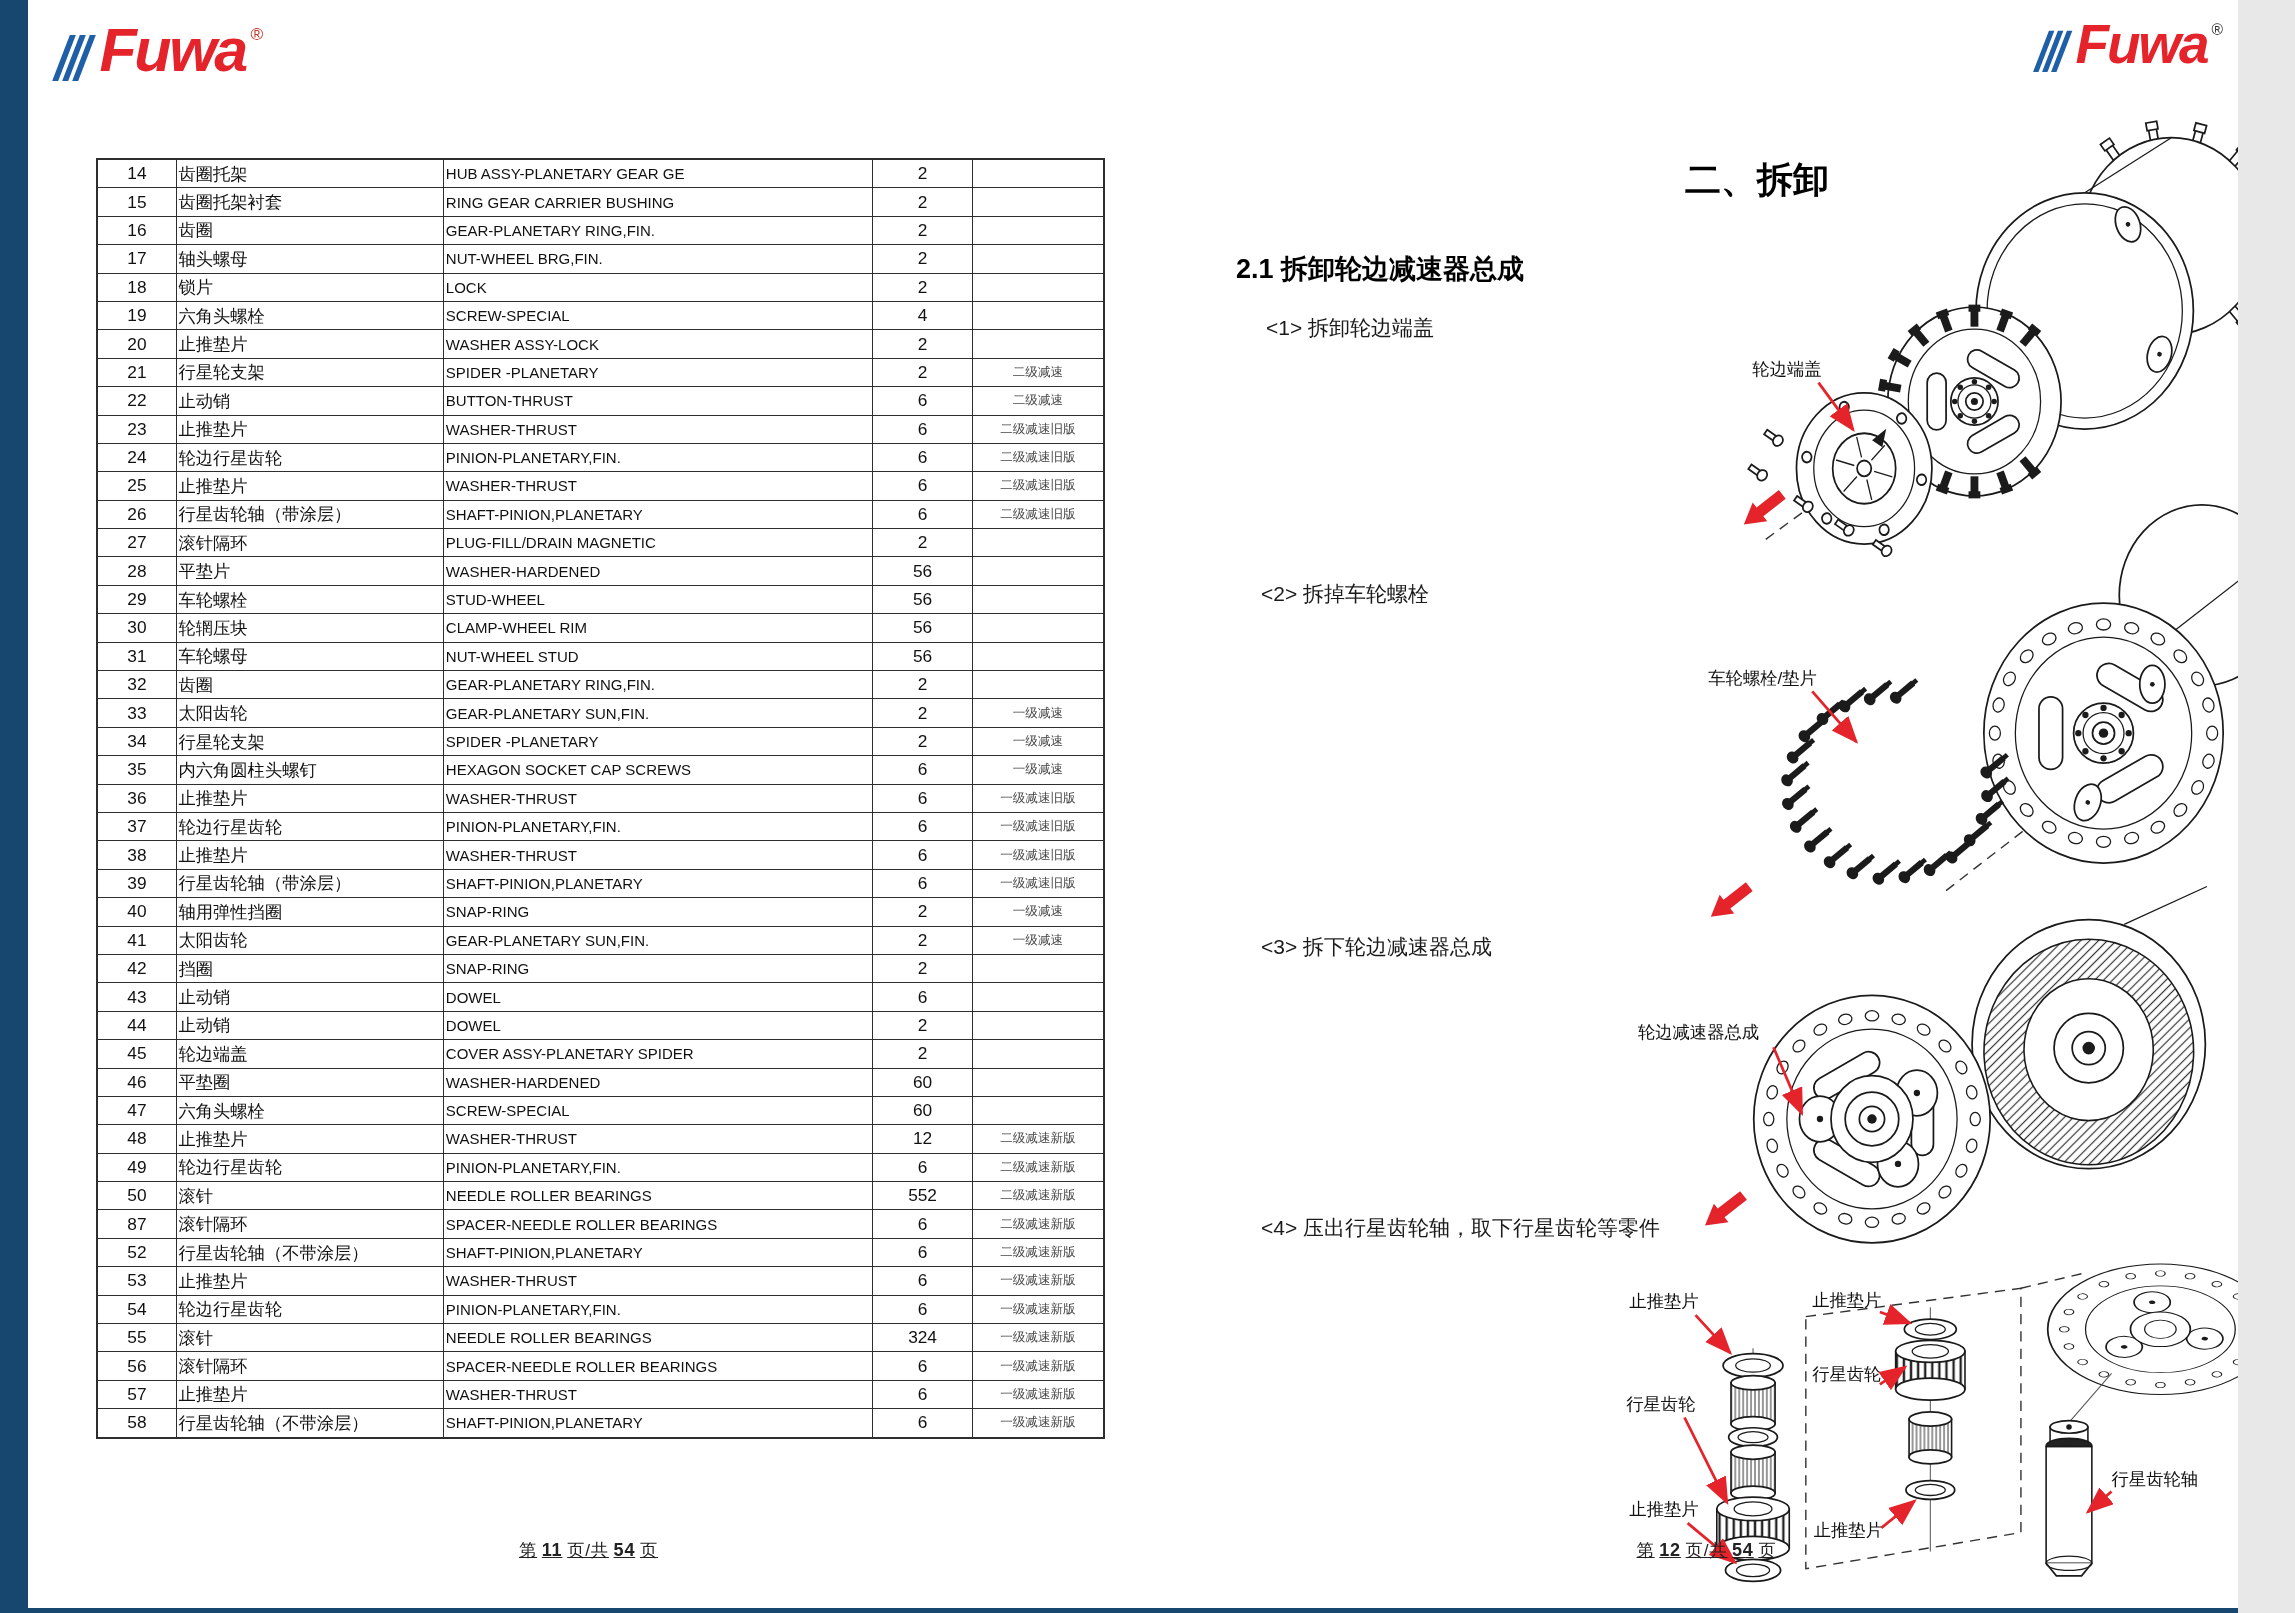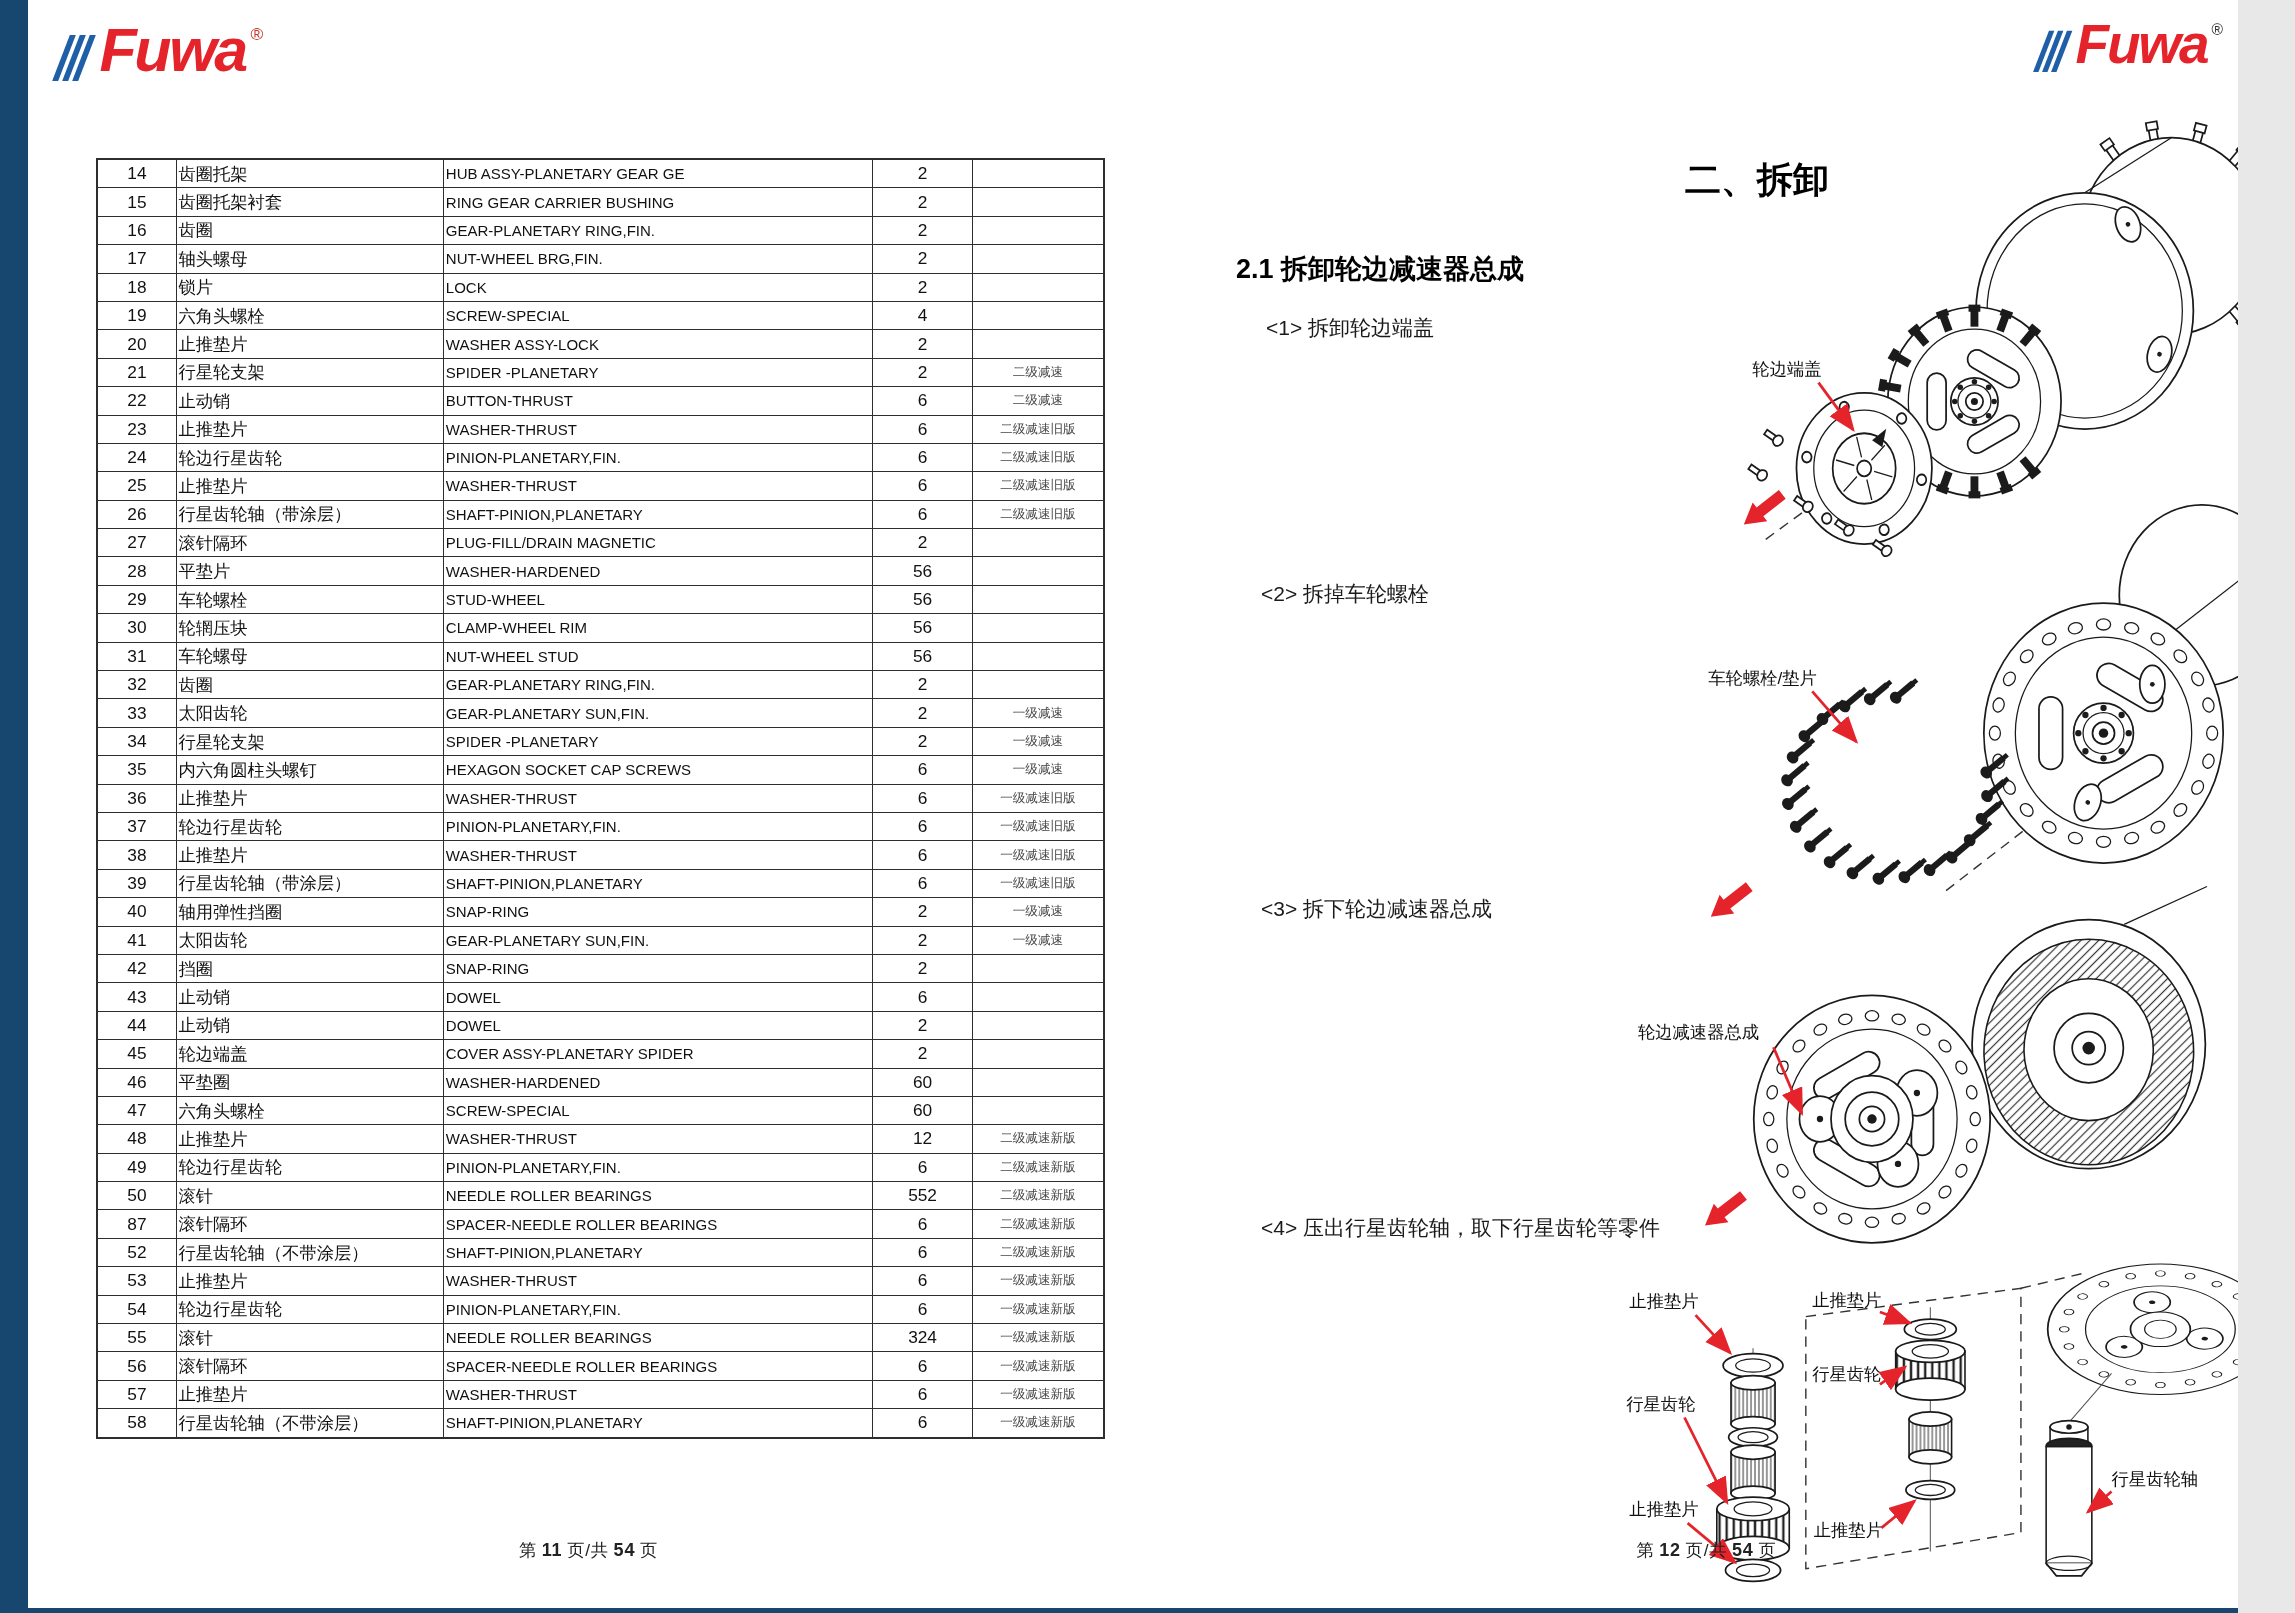--- a/index.html
+++ b/index.html
@@ -27,33 +27,33 @@
                table-layout:fixed;background:#fff;}
   #parts-table td{border:1.6px solid #2e2e2e;height:27.4px;padding:0 1.6px;overflow:hidden;
                   white-space:nowrap;vertical-align:middle;}
   #parts-table{border:2.4px solid #2e2e2e;}
   td.c-no{text-align:center;font-size:17.3px;}
   td.c-cn{padding-left:35px;font-size:17.3px;}
   td.c-en{padding-left:12.6px;font-size:15px;}
   td.c-qty{text-align:center;font-size:17.3px;}
   td.c-note{text-align:center;font-size:12.6px;color:#454545;}
 
-  .page-footer{position:absolute;font-size:17.3px;color:#222;text-align:center;letter-spacing:0.8px;}
+  .page-footer{position:absolute;font-size:17.3px;color:#222;text-align:center;letter-spacing:0.8px;text-decoration:underline;}
   .page-footer b{font-size:18px;margin:0 4.7px;}
   #footer-left{left:84px;top:1538px;width:1009px;}
   #footer-right{left:1340px;top:1538px;width:733px;}
 
   
   .h1{position:absolute;left:1560px;top:156px;width:394px;text-align:center;
       font-size:36px;font-weight:bold;color:#000;}
   .h2{position:absolute;left:1236px;top:251px;font-size:27px;font-weight:bold;color:#000;}
   .step{position:absolute;font-size:21px;color:#1a1a1a;}
   #step-1{left:1266px;top:314px;}
   #step-2{left:1261px;top:580px;}
-  #step-3{left:1261px;top:895px;}
+  #step-3{left:1261px;top:933px;}
   #step-4{left:1261px;top:1214px;}
 
   
   svg.diag{position:absolute;overflow:visible;}
   #d1{left:1730px;top:118px;}
   #d2{left:1694px;top:556px;}
   #d3{left:1537px;top:918px;}
   #d4{left:1560px;top:1255px;}
   .ln{fill:#fff;stroke:#1a1a1a;stroke-width:2.2;}
   .lnthin{fill:none;stroke:#1a1a1a;stroke-width:1.6;}

